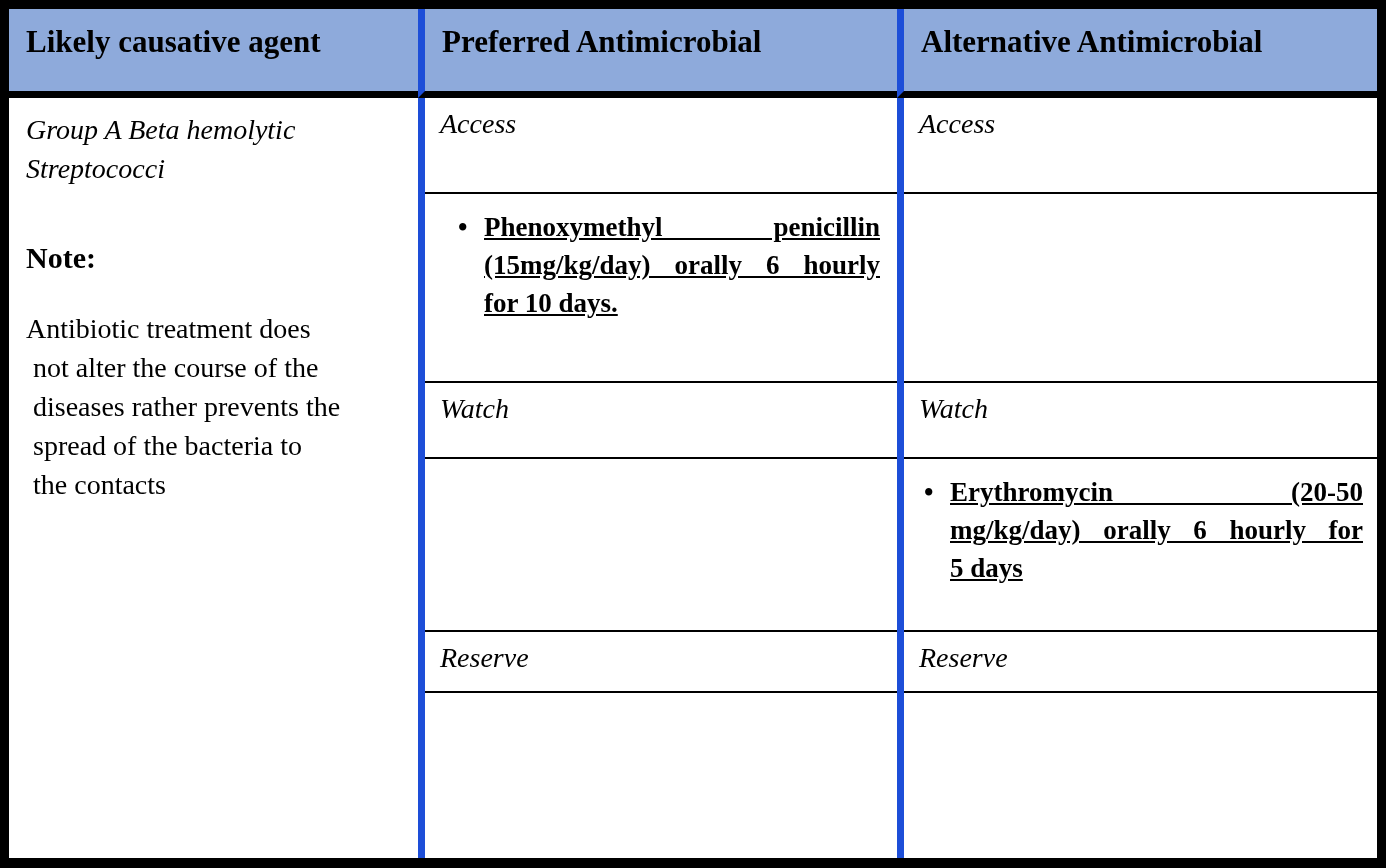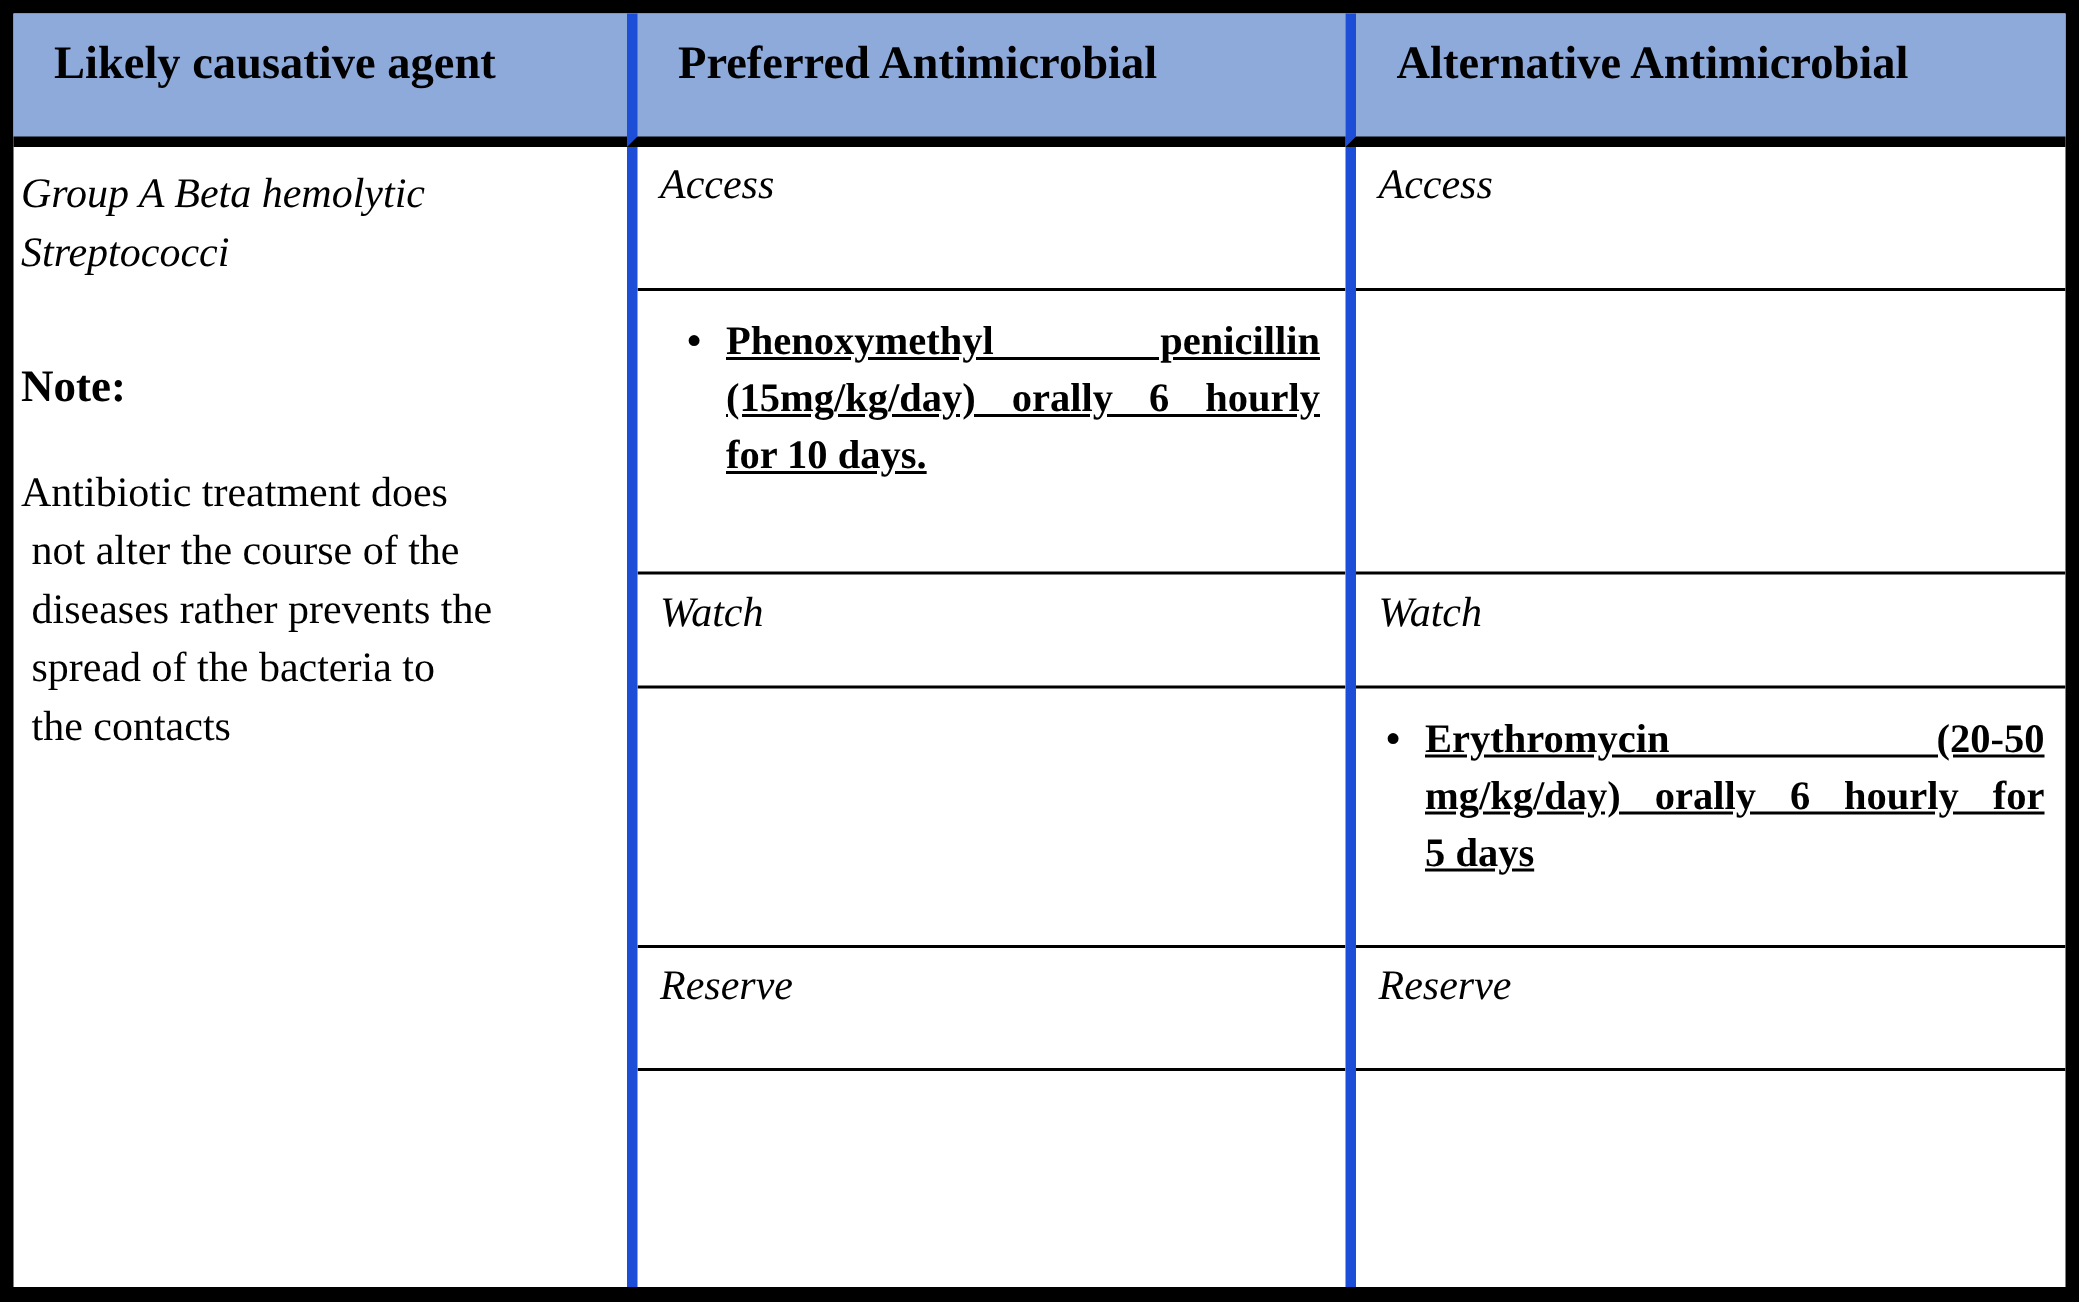--- a/index.html
+++ b/index.html
@@ -17,29 +17,29 @@
     color: #000;
     font-family: "Liberation Serif", serif;
   }
 
   
   .th {
     background: #8eaadb;
     border-bottom: 7px solid #000;
     font-weight: bold;
     font-size: 31px;
-    padding: 15px 8px 0 27px;
+    padding: 15px 8px 0 17px;
     line-height: 1.15;
     overflow: hidden;
   }
   .col2, .col3 { border-left: 7px solid #1d4ed8; }
 
   
   .agent-cell {
-    padding: 12px 8px 0 5px;
+    padding: 12px 8px 0 17px;
     font-size: 28px;
     line-height: 39px;
     overflow: hidden;
     font-family: Liberation Serif, serif;
   }
   .organism { font-style: italic; white-space: pre-wrap; }
   .note-label { font-weight: bold; font-size: 30px; margin-top: 50px; }
   .note-text { white-space: pre-wrap; margin-top: 32px; }
 
   .col-stack { display: flex; flex-direction: column; overflow: hidden; }
@@ -47,21 +47,21 @@
   .cell { overflow: hidden; }
   .cell-label {
     font-style: italic;
     font-size: 28px;
     padding: 10px 8px 0 15px;
   }
   .row-access  { height: 96px;  border-bottom: 2px solid #000; }
   .row-drug1   { height: 189px; border-bottom: 2px solid #000; }
   .row-watch   { height: 76px;  border-bottom: 2px solid #000; }
   .row-drug2   { height: 173px; border-bottom: 2px solid #000; }
-  .row-reserve { height: 82px;  border-bottom: 2px solid #000; }
+  .row-reserve { height: 61px;  border-bottom: 2px solid #000; }
   .row-bottom  { flex: 1; }
 
   .drug-cell { padding: 14px 17px 0 33px; }
   .drug-cell.alt { padding: 14px 14px 0 20px; }
   .bullet-item {
     display: flex;
     font-weight: bold;
     font-size: 27px;
     line-height: 38px;
   }

